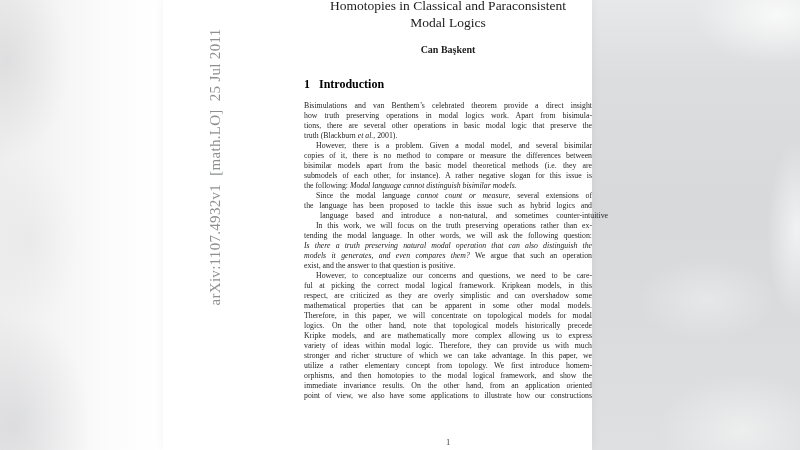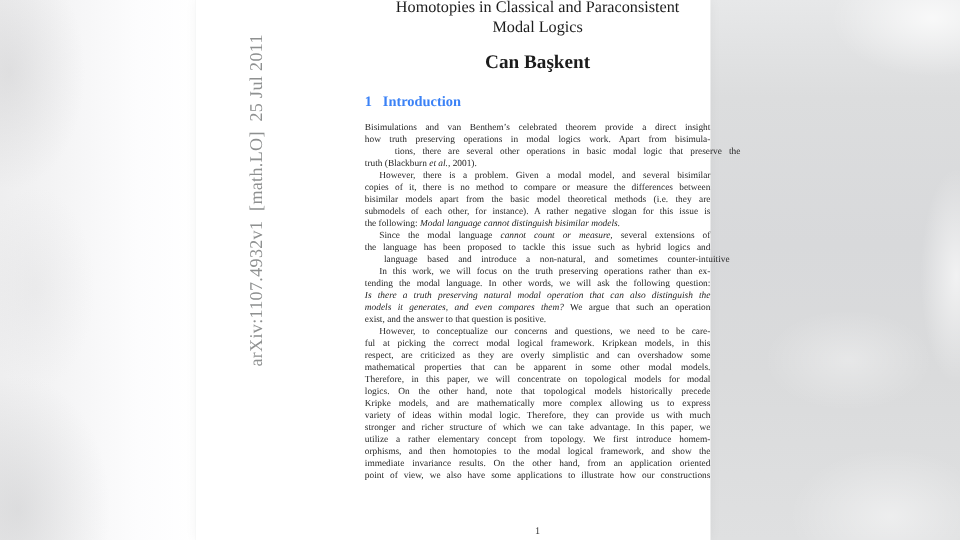--- a/index.html
+++ b/index.html
@@ -40,25 +40,25 @@
     transform: translate(-50%, -50%) rotate(-90deg);
     font-size: 15px; color: #8e9090; letter-spacing: 0.3px;
     white-space: pre;
   }
   .title {
     position: absolute; left: 141px; top: -2px; width: 288px;
     text-align: center; font-size: 13.5px; line-height: 16.5px; color: #1c1c1c;
   }
   .author {
     position: absolute; left: 141px; top: 43.5px; width: 288px;
-    text-align: center; font-size: 16px; font-weight: bold; color: #1c1c1c;
+    text-align: center; font-size: 10px; font-weight: bold; color: #1c1c1c;
   }
   .heading {
     position: absolute; left: 141px; top: 77px; width: 288px;
-    font-size: 12px; font-weight: bold; color: #3b82f6;
+    font-size: 12px; font-weight: bold; color: #000000;
   }
   .heading .num { margin-right: 9px; }
   .bodytext {
     position: absolute; left: 141px; top: 101px; width: 288px;
     font-size: 7.8px; line-height: 10px; color: #242424;
   }
   .line { white-space: nowrap; height: 10px; overflow: visible; }
   .ind { display: inline-block; width: 12px; }
   .it { font-style: italic; }
   .pagenum {
@@ -83,21 +83,21 @@
   <div class="author">Can Başkent</div>
 
   <div class="heading">
     <span class="num">1</span><span>Introduction</span>
   </div>
 
   <div class="bodytext" id="bodytext">
       <div>
         <div class="line" style="word-spacing: 5.27083px;"><span class="line-inner"><span>Bisimulations and van Benthem’s celebrated theorem provide a direct insight</span></span></div>
         <div class="line" style="word-spacing: 5.0875px;"><span class="line-inner"><span>how truth preserving operations in modal logics work. Apart from bisimula-</span></span></div>
-        <div class="line" style="word-spacing: 3.91927px; margin-left: 25px;"><span class="line-inner"><span>tions, there are several other operations in basic modal logic that preserve the</span></span></div>
+        <div class="line" style="word-spacing: 3.91927px;"><span class="line-inner"><span>tions, there are several other operations in basic modal logic that preserve the</span></span></div>
         <div class="line"><span class="line-inner"><span>truth (Blackburn </span><span class="it">et al.</span><span>, 2001).</span></span></div>
       </div>
       <div>
         <div class="line" style="word-spacing: 4.33381px;"><span class="line-inner"><span class="ind"></span><span>However, there is a problem. Given a modal model, and several bisimilar</span></span></div>
         <div class="line" style="word-spacing: 3.27885px;"><span class="line-inner"><span>copies of it, there is no method to compare or measure the differences between</span></span></div>
         <div class="line" style="word-spacing: 4.19602px;"><span class="line-inner"><span>bisimilar models apart from the basic model theoretical methods (i.e. they are</span></span></div>
         <div class="line" style="word-spacing: 3.13942px;"><span class="line-inner"><span>submodels of each other, for instance). A rather negative slogan for this issue is</span></span></div>
         <div class="line"><span class="line-inner"><span>the following: </span><span class="it">Modal language cannot distinguish bisimilar models.</span></span></div>
       </div>
       <div>

